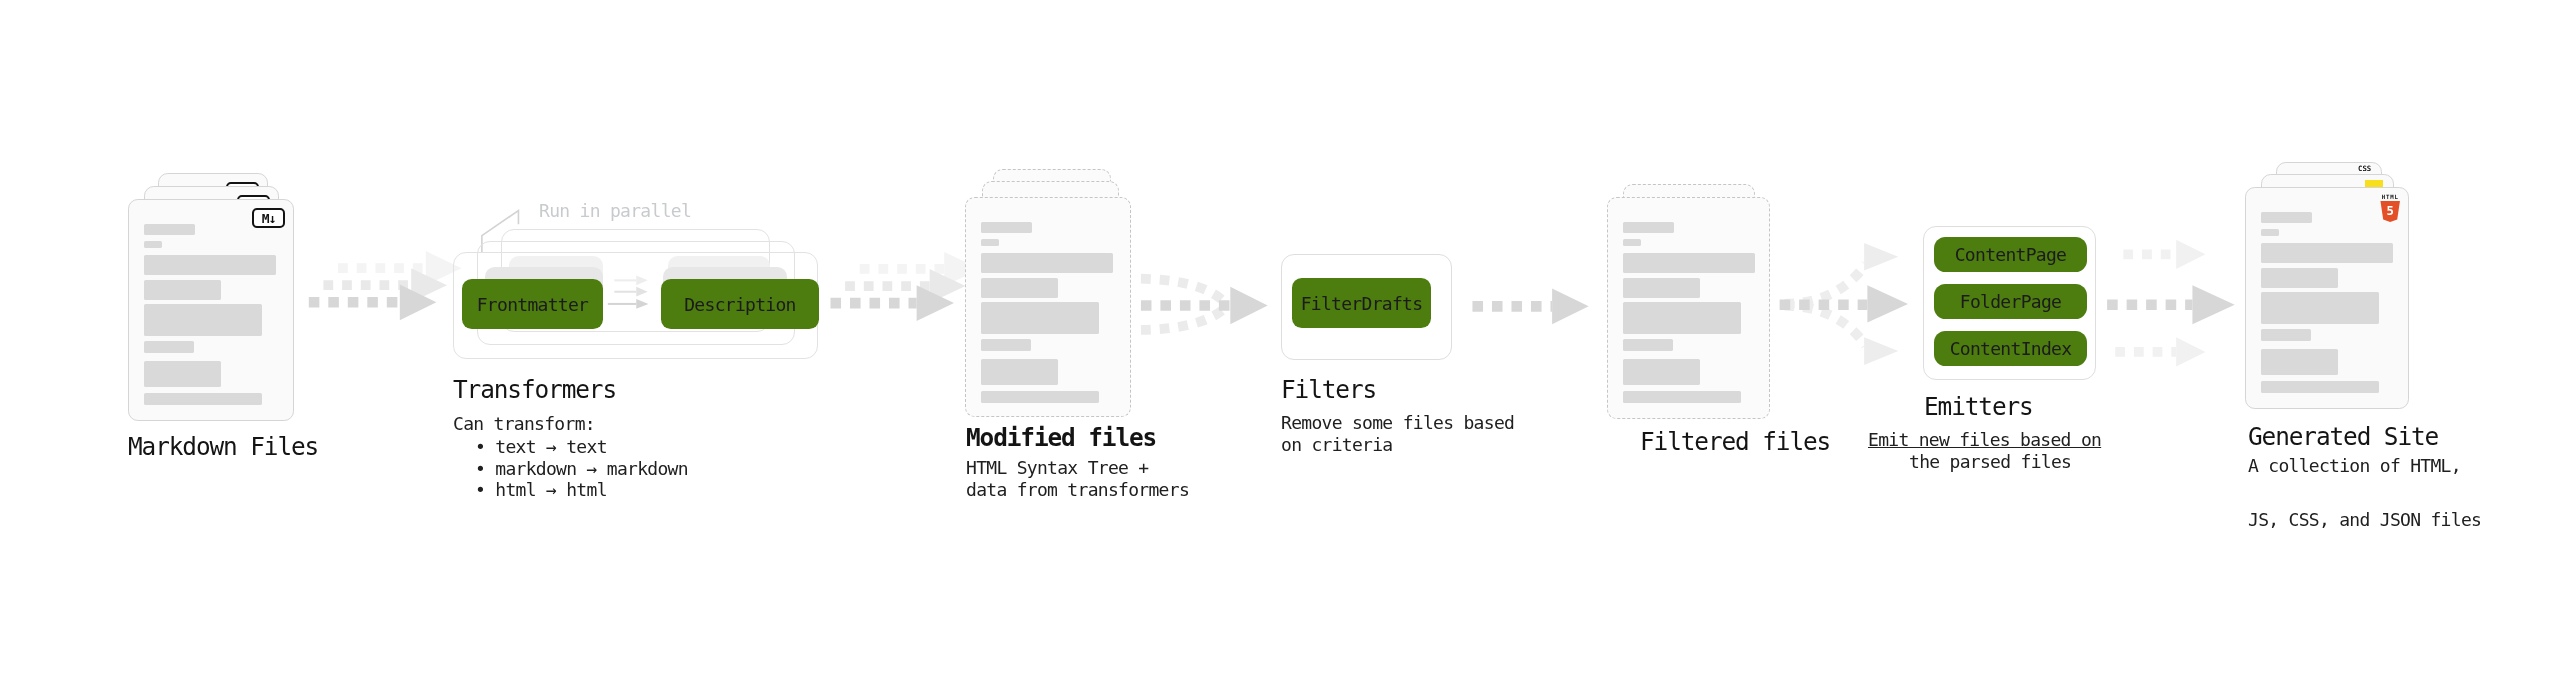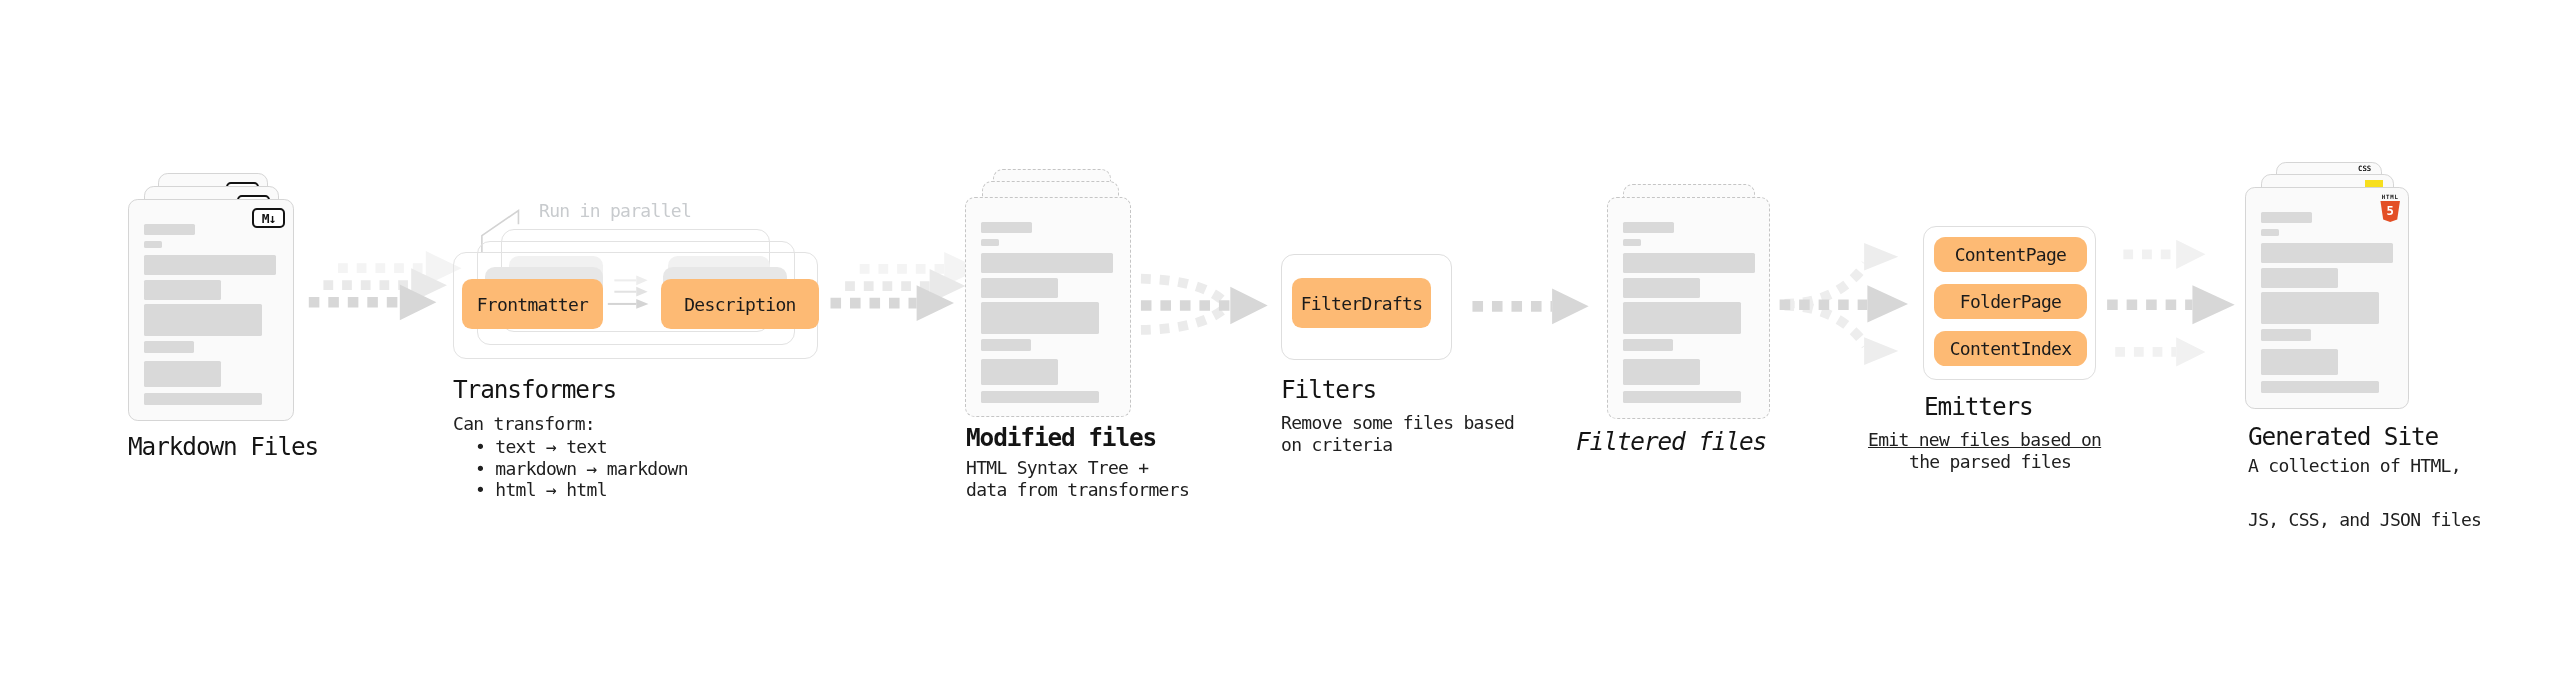--- a/index.html
+++ b/index.html
@@ -2,21 +2,21 @@
 <html style="font-size:13px"><head>
 <meta charset="utf-8">
 <style>
   html,body{margin:0;padding:0;background:#fff;}
   .canvas{position:relative;width:2576px;height:681px;background:#ffffff;overflow:hidden;
           font-family:"DejaVu Sans Mono","Liberation Mono",monospace;color:#141414;}
   .arrows{position:absolute;left:0;top:0;pointer-events:none;}
   .card{position:absolute;background:#fafafa;border:1.6px solid #d5d5d5;border-radius:9.8px;box-sizing:border-box;}
   .card.dashed{border:1.6px dashed #c5c5c5;background:#fbfbfb;}
   .bar{position:absolute;background:#d9d9d9;border-radius:1.6px;}
-  .pill{position:absolute;background:#fdba74;border-radius:9.8px;display:flex;align-items:center;justify-content:center;
+  .pill{position:absolute;background:#4d7c0f;border-radius:9.8px;display:flex;align-items:center;justify-content:center;
         font-size:18px;letter-spacing:-0.7px;color:#1b1b1b;white-space:nowrap;box-sizing:border-box;}
   .pill.e1{background:#e7e7e7;}
   .pill.e2{background:#f1f1f1;}
   .obox{position:absolute;border:1.6px solid #e2e2e2;border-radius:13px;box-sizing:border-box;background:transparent;}
   .obox.solidbg{background:#ffffff;border-color:#dedede;}
   .title{position:absolute;font-size:24.4px;letter-spacing:-1.1px;color:#141414;white-space:nowrap;}
   .note{position:absolute;font-size:18px;letter-spacing:-0.7px;color:#202020;white-space:nowrap;line-height:21px;}
   .ghost{color:#c8cbce;}
   .md-icon{position:absolute;top:8.1px;right:8.1px;width:32.5px;height:20.3px;background:#fff;border:2.4px solid #131313;
            border-radius:4.9px;display:flex;align-items:center;justify-content:center;font-size:13px;font-weight:bold;
@@ -179,21 +179,21 @@
     <div class="card dashed doc-bars" style="left:1607px;top:197px;width:163px;height:222px;">
         <div class="bar" style="left: 15.4px; top: 24.4px; width: 51px; height: 10.6px;"></div>
         <div class="bar" style="left: 15.4px; top: 41px; width: 18px; height: 6.5px;"></div>
         <div class="bar" style="left: 15.4px; top: 55px; width: 132px; height: 19.5px;"></div>
         <div class="bar" style="left: 15.4px; top: 80px; width: 77px; height: 19.5px;"></div>
         <div class="bar" style="left: 15.4px; top: 104px; width: 118px; height: 32px;"></div>
         <div class="bar" style="left: 15.4px; top: 141px; width: 50px; height: 12.2px;"></div>
         <div class="bar" style="left: 15.4px; top: 161px; width: 77px; height: 26px;"></div>
         <div class="bar" style="left: 15.4px; top: 193px; width: 118px; height: 12.2px;"></div>
       </div>
-    <div class="title" style="left:1576px;top:427px;font-style:italic;">Filtered files</div>
+    <div class="title" style="left:1640px;top:427px;">Filtered files</div>
   </div>
 
   <div>
     <div class="obox solidbg" style="left:1923px;top:226px;width:173px;height:154px;"></div>
     <div class="pill" style="left:1934px;top:237px;width:153px;height:35px;border-radius:11.4px;">ContentPage</div>
     <div class="pill" style="left:1934px;top:284px;width:153px;height:35px;border-radius:11.4px;">FolderPage</div>
     <div class="pill" style="left:1934px;top:331px;width:153px;height:35px;border-radius:11.4px;">ContentIndex</div>
     <div class="title" style="left:1924px;top:392px;">Emitters</div>
     <div class="note" style="left:1868px;top:429px;text-decoration:underline;">Emit new files based on</div>
     <div class="note" style="left:1870px;top:451px;margin-left:39px;">the parsed files</div>

